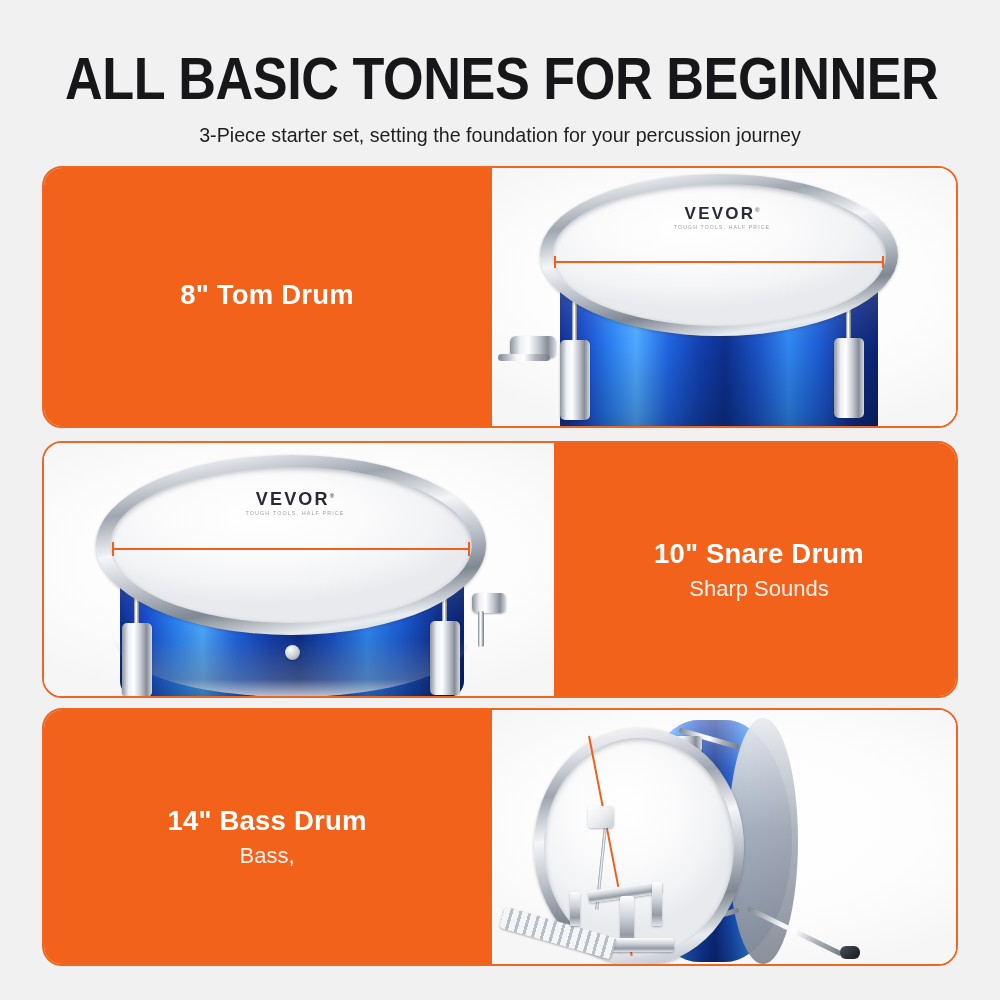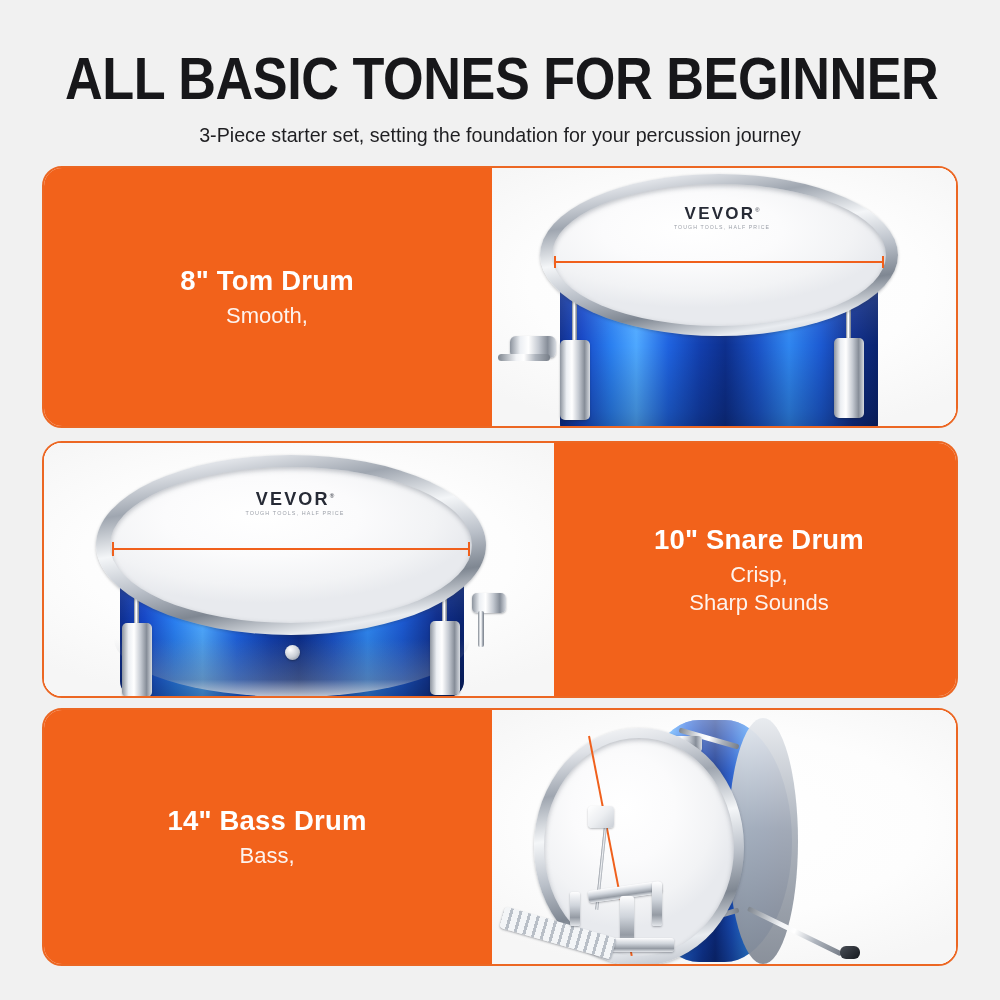--- a/index.html
+++ b/index.html
@@ -231,21 +231,20 @@
 <div id="page">
 
   <div class="hdr-title">ALL BASIC TONES FOR BEGINNER</div>
   <div class="hdr-sub">3-Piece starter set, setting the foundation for your percussion journey</div>
 
   <div class="panel lt" id="panel-1">
 
     <div class="half half-orange">
       <div class="caption">
         <div class="cap-title">8" Tom Drum</div>
-        <div class="cap-sub">Smooth,</div>
       </div>
     </div>
 
     <div class="half half-white">
       <div class="stage">
 
         <div class="shell" id="tom-shell">
           <div class="shell-blue"></div>
           <div class="shell-sheen"></div>
         </div>
@@ -314,21 +313,20 @@
           <span class="tag" style="font-size:5.4px;">TOUGH TOOLS, HALF PRICE</span>
         </div>
 
         <div class="measure" id="sn-measure"></div>
       </div>
     </div>
 
     <div class="half half-orange">
       <div class="caption">
         <div class="cap-title">10" Snare Drum</div>
-        <div class="cap-sub">Crisp,</div>
         <div class="cap-sub">Sharp Sounds</div>
       </div>
     </div>
   </div>
 
   <div class="panel lt" id="panel-3">
 
     <div class="half half-orange">
       <div class="caption">
         <div class="cap-title">14" Bass Drum</div>

